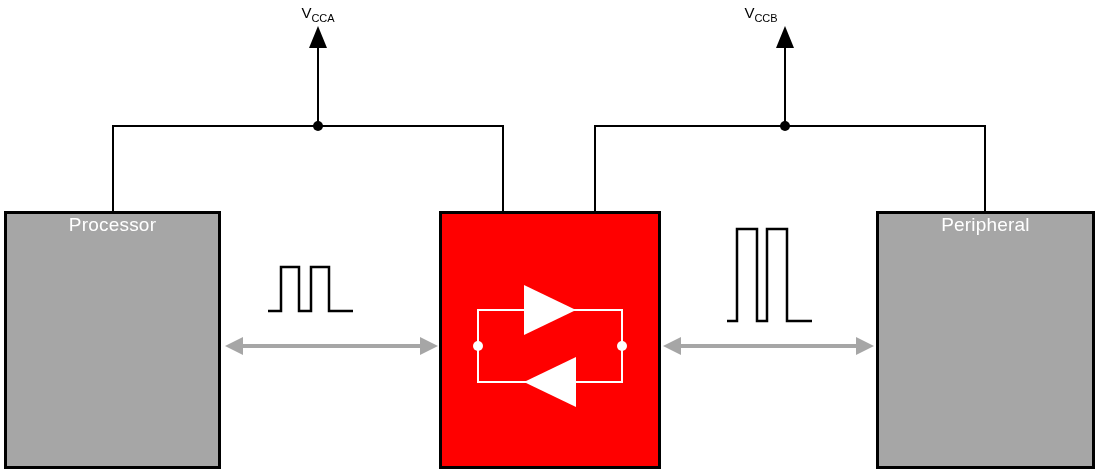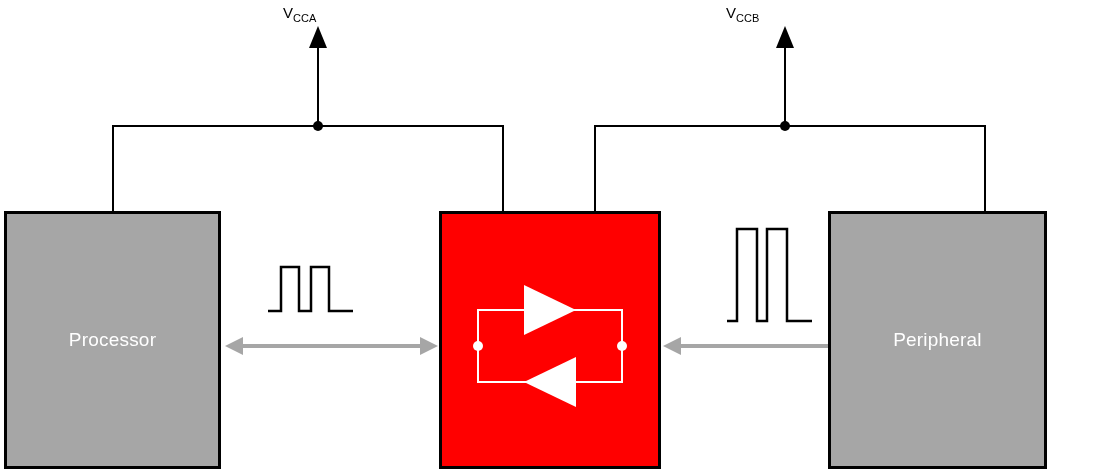--- a/index.html
+++ b/index.html
@@ -8,36 +8,36 @@
     width:1100px;height:475px;
     background:#ffffff;
     font-family:"Liberation Sans", sans-serif;
     overflow:hidden;
   }
   .wires-svg{position:absolute;left:0;top:0;z-index:1;}
   .block{
     position:absolute;
     box-sizing:border-box;
     border:3px solid #000000;
-    display:flex;align-items:center;justify-content:center;
+    display:flex;align-items:flex-start;justify-content:center;
     z-index:2;
   }
   .block-gray{background:#a6a6a6;}
   .block-red{background:#ff0000;}
   .block-label{
     color:#ffffff;
     font-size:19px;
     letter-spacing:0.2px;
     user-select:none;
   }
   .inner-svg{position:absolute;left:0;top:0;width:100%;height:100%;}
   .vlabel{
     position:absolute;
     width:70px;
-    text-align:left;
+    text-align:center;
     font-size:15px;
     color:#000000;
     z-index:3;
     user-select:none;
   }
   .vlabel sub{font-size:11px;vertical-align:sub;}
 </style>
 </head>
 <body>
 
@@ -86,17 +86,17 @@
   <div class="block block-red" style="left:439px;top:211px;width:222px;height:258px;">
     <svg class="inner-svg" viewBox="0 0 216 252">
       <rect x="36" y="96" width="144" height="72" fill="none" stroke="#ffffff" stroke-width="2"></rect>
       <polygon points="82,71 82,121 134,96" fill="#ffffff"></polygon>
       <polygon points="134,143 134,193 82,168" fill="#ffffff"></polygon>
       <circle cx="36" cy="132" r="5" fill="#ffffff"></circle>
       <circle cx="180" cy="132" r="5" fill="#ffffff"></circle>
     </svg>
   </div>
 
-  <div class="block block-gray" style="left:828px;top:211px;width:219px;height:258px;">
+  <div class="block block-gray" style="left:876px;top:211px;width:219px;height:258px;">
     <span class="block-label">Peripheral</span>
   </div>
 
 </div>
 
 </body></html>

